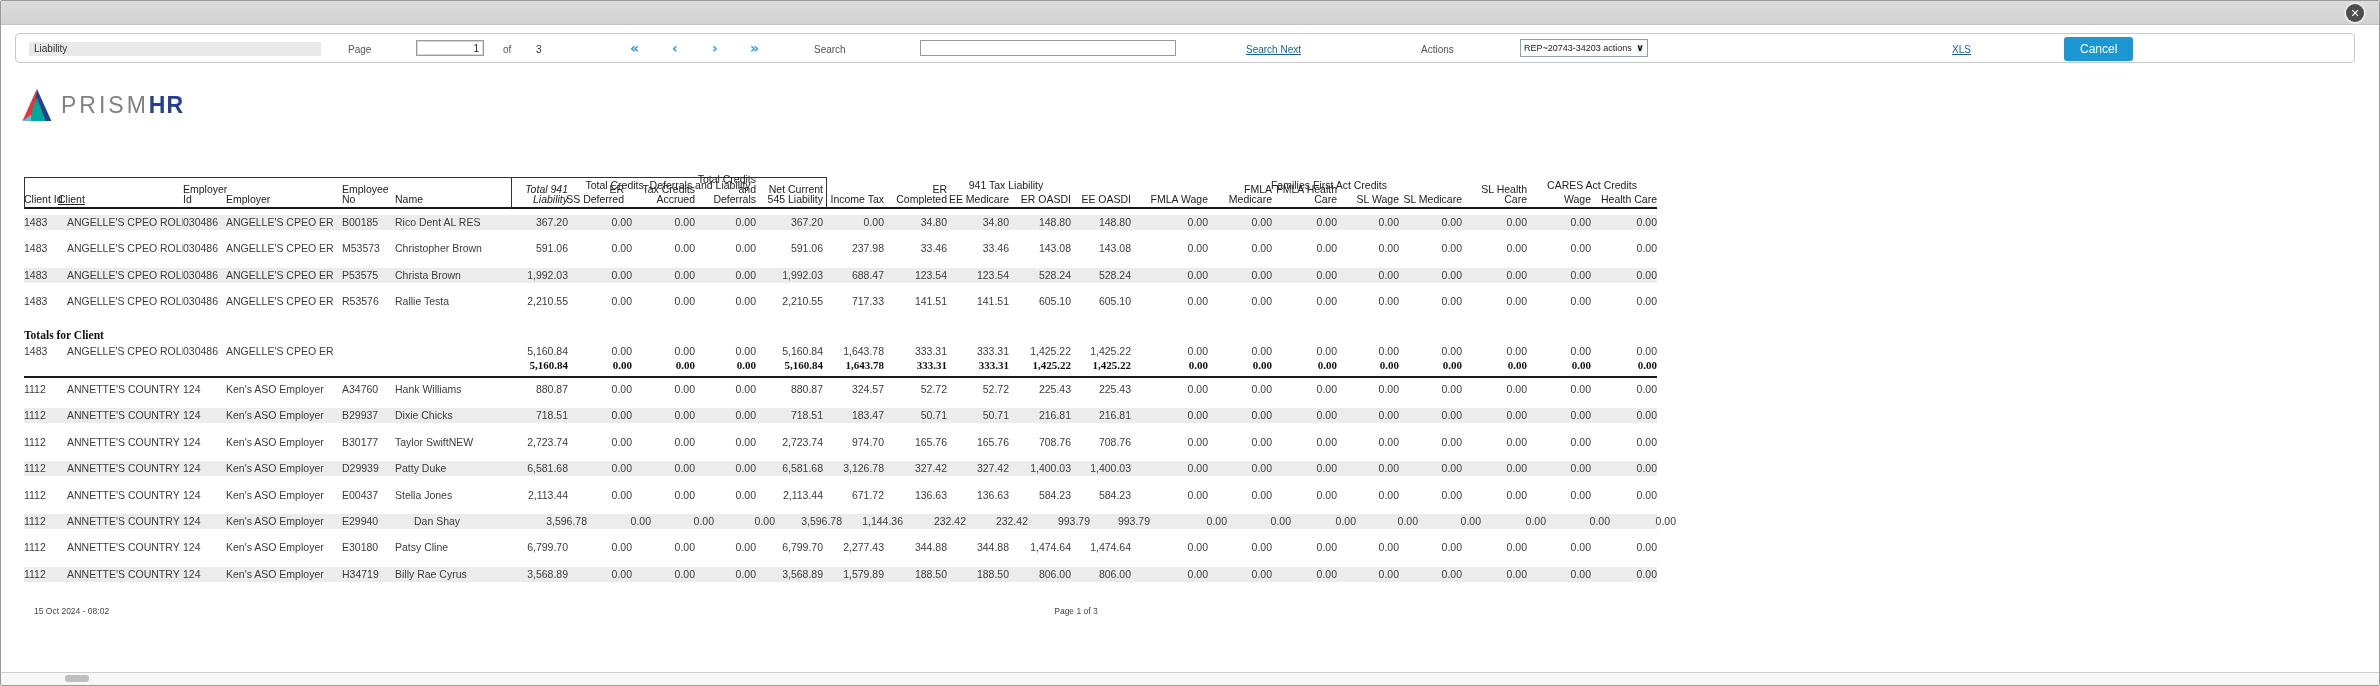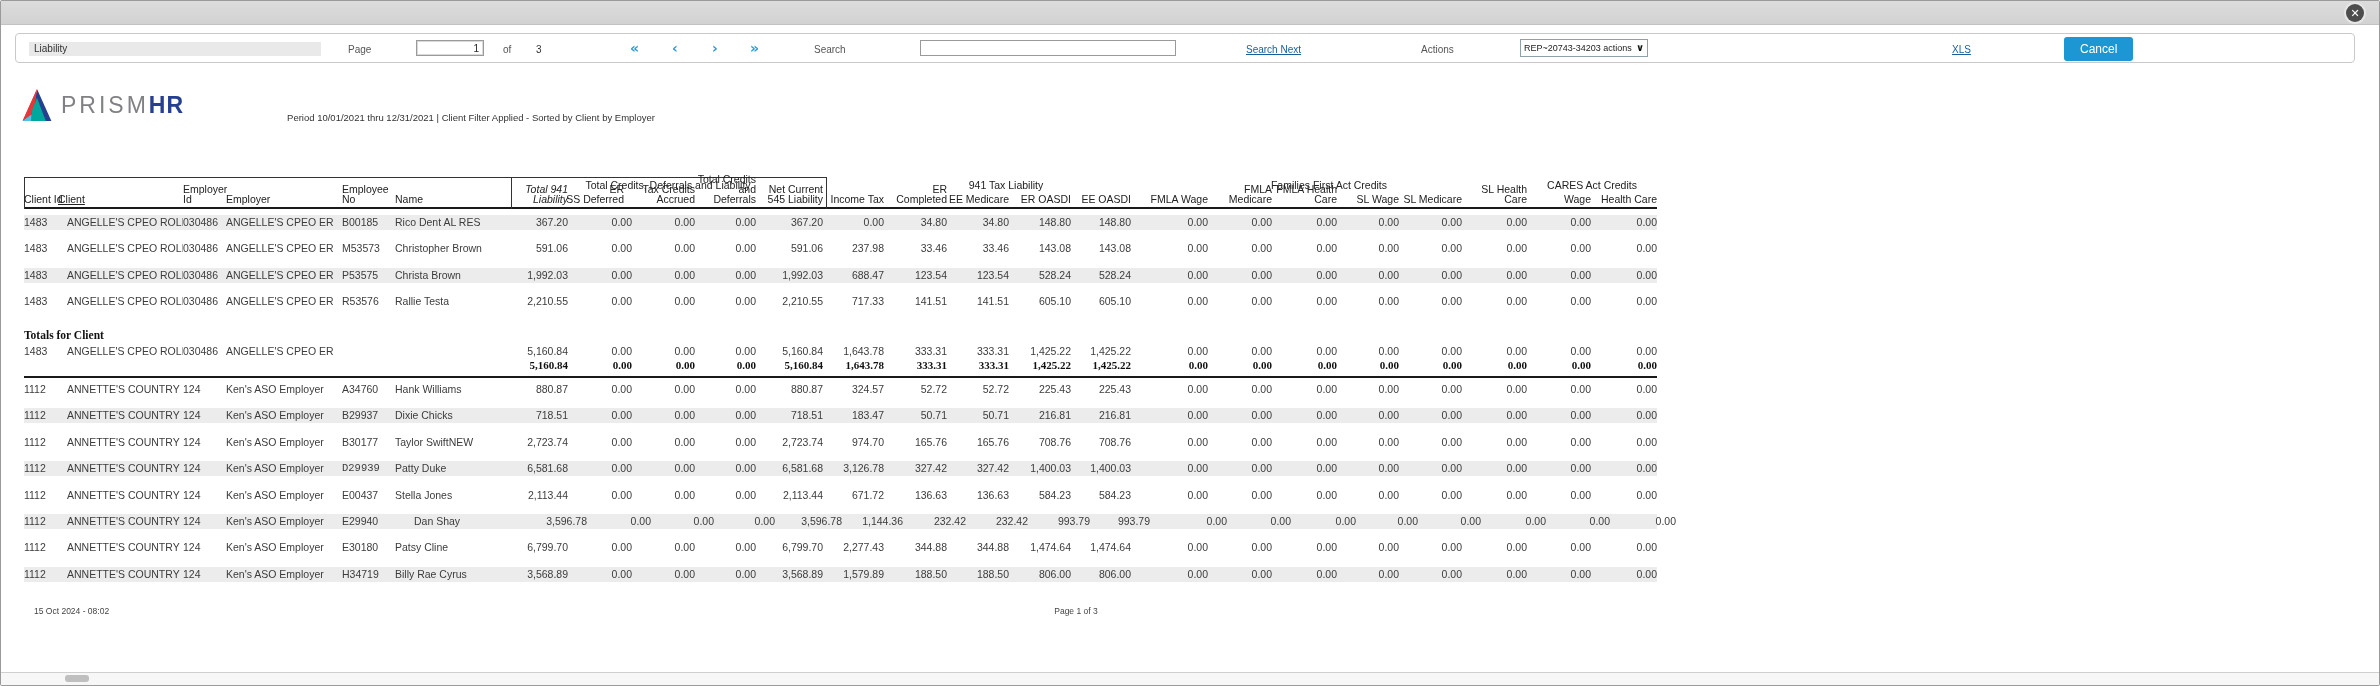--- a/index.html
+++ b/index.html
@@ -120,21 +120,20 @@
     <svg viewBox="0 0 40 44">
       <polygon points="20,2 38,42 12,42" fill="#24408e"></polygon>
       <polygon points="20,2 2,42 15,42" fill="#e2373b"></polygon>
       <polygon points="20,2 2,42 13,33" fill="#e2373b"></polygon>
       <polygon points="2,42 13,34 13,42" fill="#4fc1e9"></polygon>
       <polygon points="20,13 31,42 13,42 14,28" fill="#00a79d"></polygon>
     </svg>
     <span class="brand"><span>PRISM</span><b>HR</b></span>
   </div>
 
-  <div id="report-subtitle">Period 10/01/2021 thru 12/31/2021 | Client Filter Applied - Sorted by Client by Employer</div>
 
   <div id="report-table">
     <div id="thead">
         <div class="hline"></div>
         <div class="vline" style="left: 0px;"></div>
         <div class="vline" style="left: 487px;"></div>
         <div class="vline" style="left: 802px;"></div>
         <div class="group" style="left: 489px; width: 310px;">Total Credits, Deferrals and Liability</div>
         <div class="group" style="left: 828px; width: 308px;">941 Tax Liability</div>
         <div class="group" style="left: 1107px; width: 396px;">Families First Act Credits</div>
@@ -410,21 +409,21 @@
           <span class="num" style="width: 63px;">0.00</span>
           <span class="num" style="width: 65px;">0.00</span>
           <span class="num" style="width: 64px;">0.00</span>
           <span class="num" style="width: 66px;">0.00</span>
         </div>
         <div class="trow stripe">
           <span style="width: 43px;">1112</span>
           <span style="width: 116px;">ANNETTE'S COUNTRY MUS</span>
           <span style="width: 43px;">124</span>
           <span style="width: 116px;">Ken's ASO Employer</span>
-          <span style="width: 53px; font-family: Liberation Mono, monospace;">D29939</span>
+          <span style="width: 53px;">D29939</span>
           <span style="width: 118px;">Patty Duke</span>
           <span class="num" style="width: 55px;">6,581.68</span>
           <span class="num" style="width: 64px;">0.00</span>
           <span class="num" style="width: 63px;">0.00</span>
           <span class="num" style="width: 61px;">0.00</span>
           <span class="num" style="width: 67px;">6,581.68</span>
           <span class="num" style="width: 61px;">3,126.78</span>
           <span class="num" style="width: 63px;">327.42</span>
           <span class="num" style="width: 62px;">327.42</span>
           <span class="num" style="width: 62px;">1,400.03</span>

